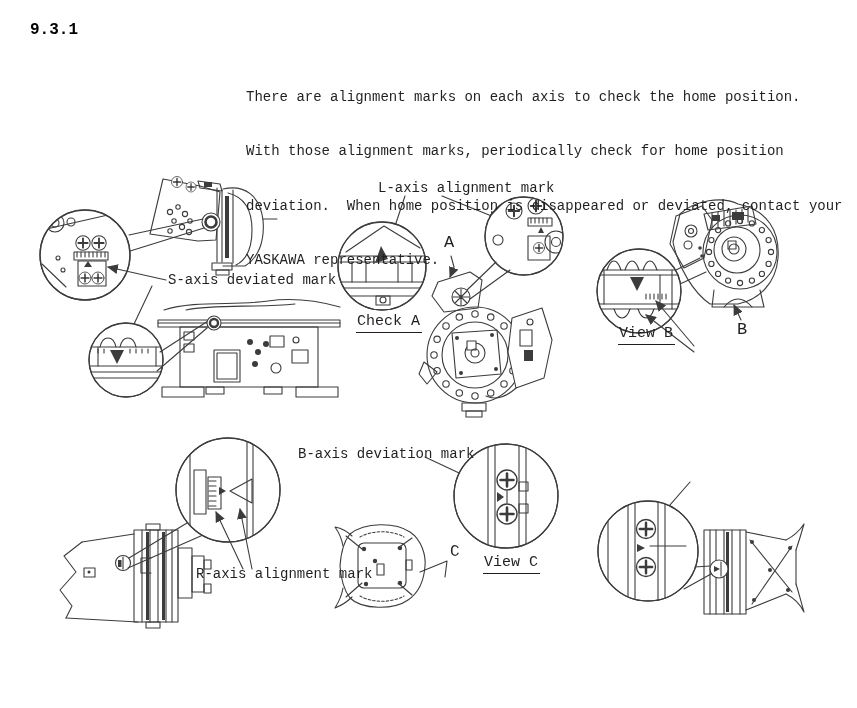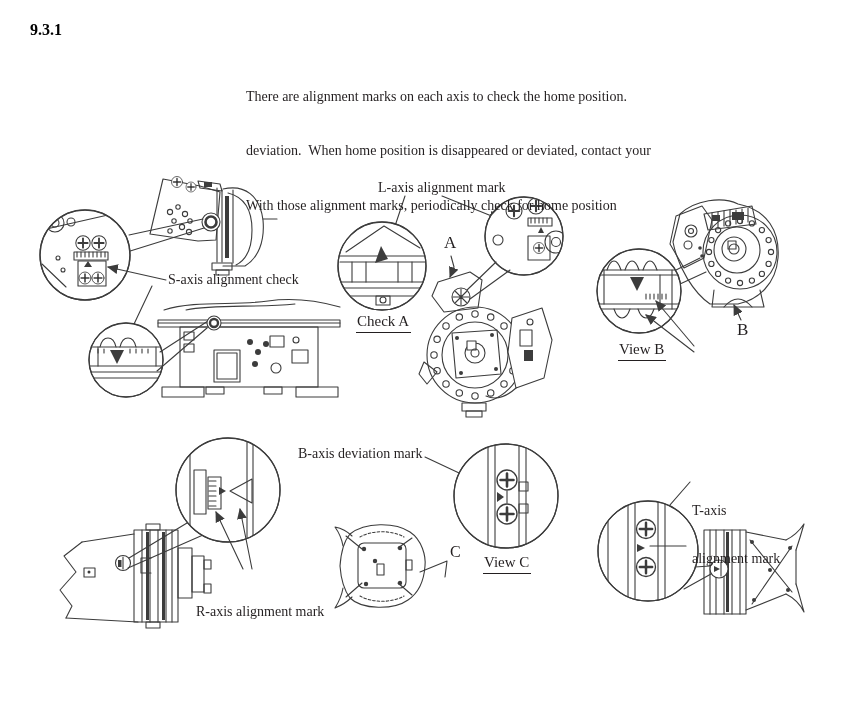--- a/index.html
+++ b/index.html
@@ -1,17 +1,17 @@
 <!DOCTYPE html>
 <html><head>
 <meta charset="utf-8">
 <style>
   html,body{margin:0;padding:0;background:#fff;}
   .page{position:relative;width:857px;height:708px;background:#ffffff;overflow:hidden;
-        font-family:Liberation Serif, serif;color:#231f20;}
+        font-family:Liberation Mono, monospace;color:#231f20;}
   .art{position:absolute;left:0;top:0;z-index:1;}
   .txt{position:absolute;z-index:2;white-space:pre;}
   .heading{font-weight:bold;font-size:16px;color:#000;}
   .para-line{font-size:14px;line-height:18.3px;}
   .caption{font-style:italic;font-size:15px;}
   .lbl{font-size:14px;line-height:16px;}
   .view{font-size:15px;}
   .view .u{display:inline-block;border-bottom:1.5px solid #231f20;padding:0 2px 2px 1px;}
   .callout{font-size:17px;}
   .callout-c{font-size:16px;}
@@ -412,38 +412,35 @@
         <path d="M721,562 V576"></path>
       </g>
     </g>
   </g>
 </svg>
 
 <div class="txt heading" style="left:30px;top:21px;">9.3.1</div>
 
 <div class="txt" style="left:246px;top:52px;">
   <div class="para-line">There are alignment marks on each axis to check the home position.</div>
+  <div class="para-line">With those alignment marks, periodically check for home position</div>
   <div class="para-line">deviation.  When home position is disappeared or deviated, contact your</div>
-  <div class="para-line">With those alignment marks, periodically check for home position</div>
+  <div class="para-line">YASKAWA representative.</div>
 </div>
 
 
 <div class="txt lbl" style="left:378px;top:180px;">L-axis alignment mark</div>
-<div class="txt lbl" style="left:168px;top:272px;">S-axis alignment check</div>
+<div class="txt lbl" style="left:168px;top:272px;">S-axis deviated mark</div>
 
 <div class="txt callout" style="left:444px;top:233px;">A</div>
 <div class="txt view" style="left:356px;top:313px;"><span class="u">Check A</span></div>
 
-<div class="txt view" style="left:618px;top:341px;"><span class="u">View B</span></div>
+<div class="txt view" style="left:618px;top:325px;"><span class="u">View B</span></div>
 <div class="txt callout" style="left:737px;top:320px;">B</div>
 
 <div class="txt lbl" style="left:298px;top:446px;">B-axis deviation mark</div>
 <div class="txt callout-c" style="left:450px;top:543px;">C</div>
 <div class="txt view" style="left:483px;top:554px;"><span class="u">View C</span></div>
 
-<div class="txt lbl" style="left:196px;top:604px;">R-axis alignment mark</div>
-
-<div class="txt lbl" style="left:692px;top:471px;">
-  <div>T-axis</div>
-  <div>alignment mark</div>
+<div class="txt lbl" style="left:196px;top:566px;">R-axis alignment mark</div>
+
+
 </div>
 
-</div>
-
 </body></html>

